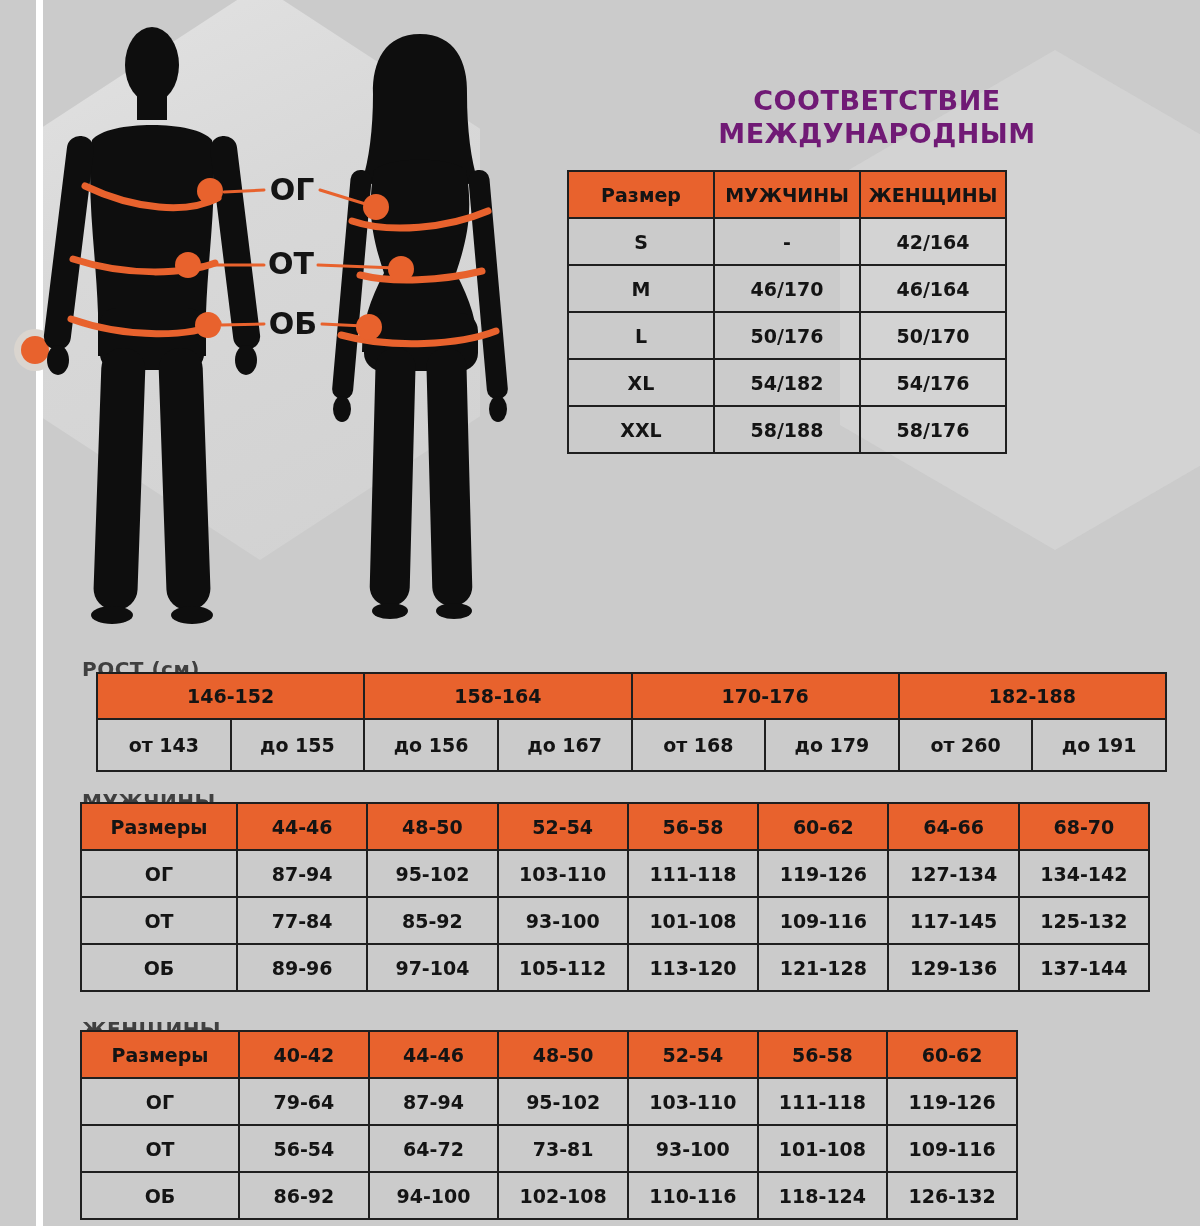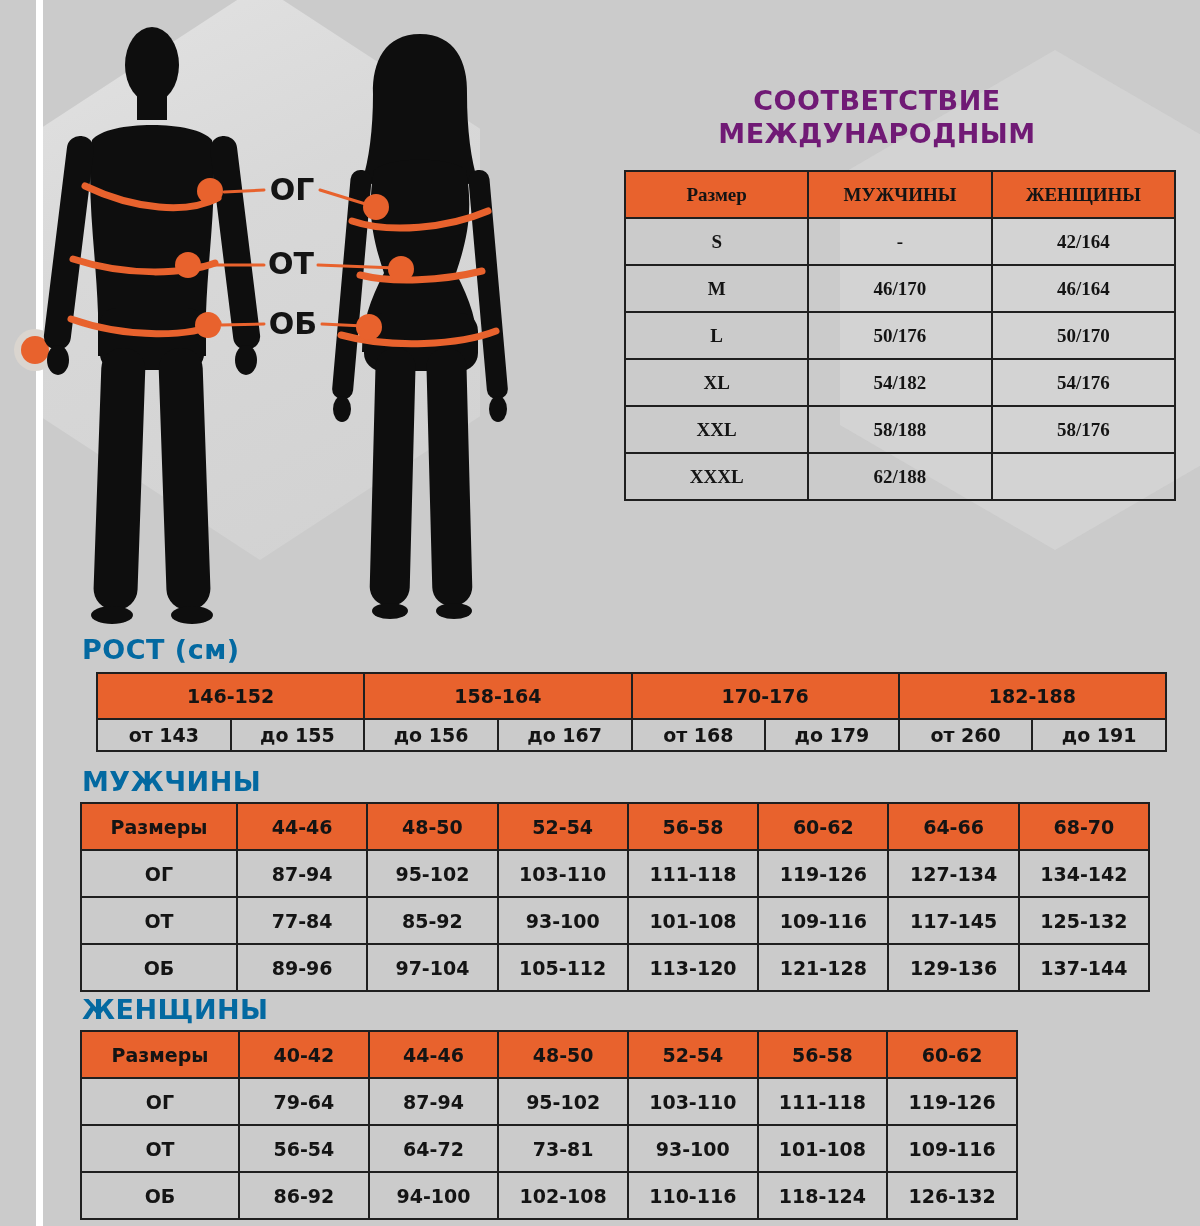--- a/index.html
+++ b/index.html
@@ -15,36 +15,36 @@
   
   .accent-line{position:absolute;left:36px;top:0;width:7px;height:1226px;background:#ffffff;}
   .dot-halo{position:absolute;left:14px;top:329px;width:42px;height:42px;border-radius:50%;background:#dad5cf;}
   .dot{position:absolute;left:21px;top:336px;width:28px;height:28px;border-radius:50%;background:#e8622d;}
 
   .fig-svg{position:absolute;left:40px;top:8px;}
 
   
   .intl-title{position:absolute;left:601px;top:84px;width:552px;text-align:center;
               font-weight:bold;font-size:27px;line-height:33px;color:#701a75;letter-spacing:.5px;}
-  .section-heading{position:absolute;font-weight:bold;font-size:27px;color:#0369a1;letter-spacing:.5px;}
+  .section-heading{position:absolute;font-weight:bold;font-size:20px;color:#404040;letter-spacing:.5px;margin-top:23px;}
   .h-rost{left:82px;top:634px;}
   .h-men{left:82px;top:766px;}
   .h-women{left:82px;top:994px;}
 
   
   table.data-table{position:absolute;border-collapse:collapse;table-layout:fixed;}
   table.data-table th,table.data-table td{border:2px solid #1f1f1f;text-align:center;
       vertical-align:middle;font-weight:bold;color:#141414;padding:0;font-size:19px;
       overflow:hidden;white-space:nowrap;}
   table.data-table th{background:#e8622d;}
-  .tbl-intl{left:624px;top:170px;width:552px;font-family:Liberation Serif, serif;}
+  .tbl-intl{left:567px;top:170px;width:440px;}
   .tbl-intl tr{height:47px;}
   .tbl-rost{left:96px;top:672px;width:1071px;}
   .tbl-rost .group-row{height:46px;}
-  .tbl-rost .sub-row{height:32px;}
+  .tbl-rost .sub-row{height:52px;}
   .tbl-men{left:80px;top:802px;width:1070px;}
   .tbl-men tr{height:47px;}
   .tbl-men th:first-child{width:154px;}
   .tbl-women{left:80px;top:1030px;width:938px;}
   .tbl-women tr{height:47px;}
   .tbl-women th:first-child{width:156px;}
 </style>
 </head>
 <body>
 
@@ -149,25 +149,20 @@
         </tr>
         <tr>
           <td>XL</td>
           <td>54/182</td>
           <td>54/176</td>
         </tr>
         <tr>
           <td>XXL</td>
           <td>58/188</td>
           <td>58/176</td>
-        </tr>
-        <tr>
-          <td>XXXL</td>
-          <td>62/188</td>
-          <td></td>
         </tr>
       </tbody>
     </table>
 
   <div class="section-heading h-rost">РОСТ (см)</div>
   <table class="data-table tbl-rost">
     <thead>
       <tr class="group-row">
         <th colspan="2">146-152</th>
         <th colspan="2">158-164</th>

